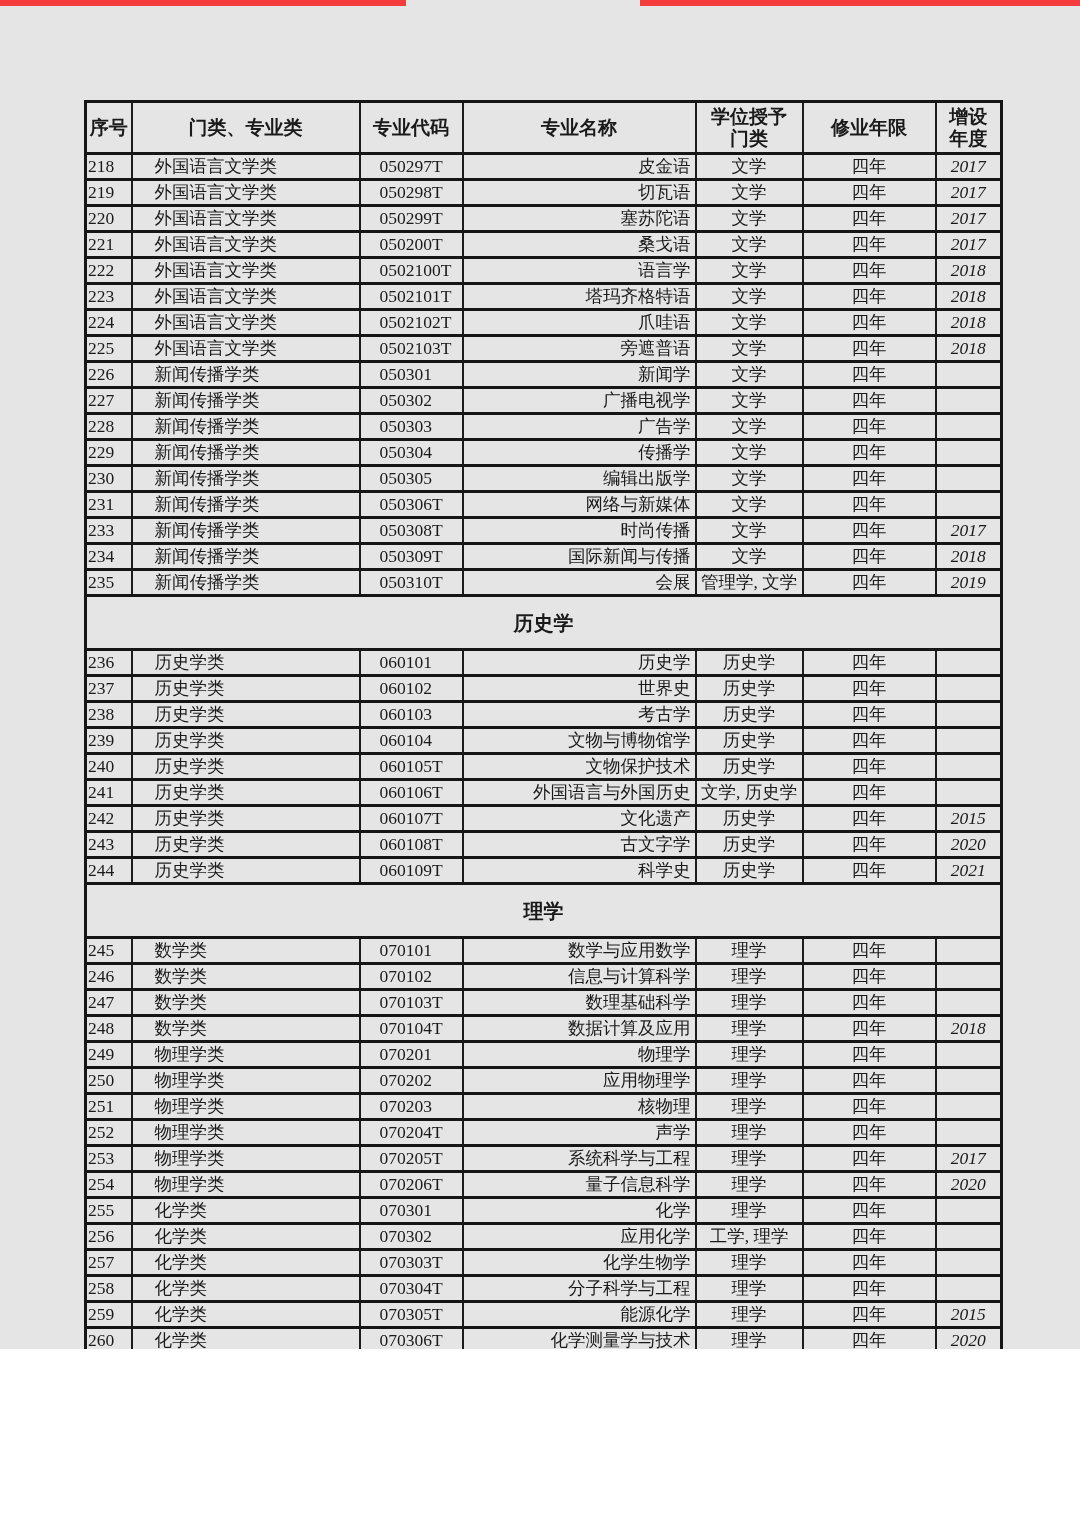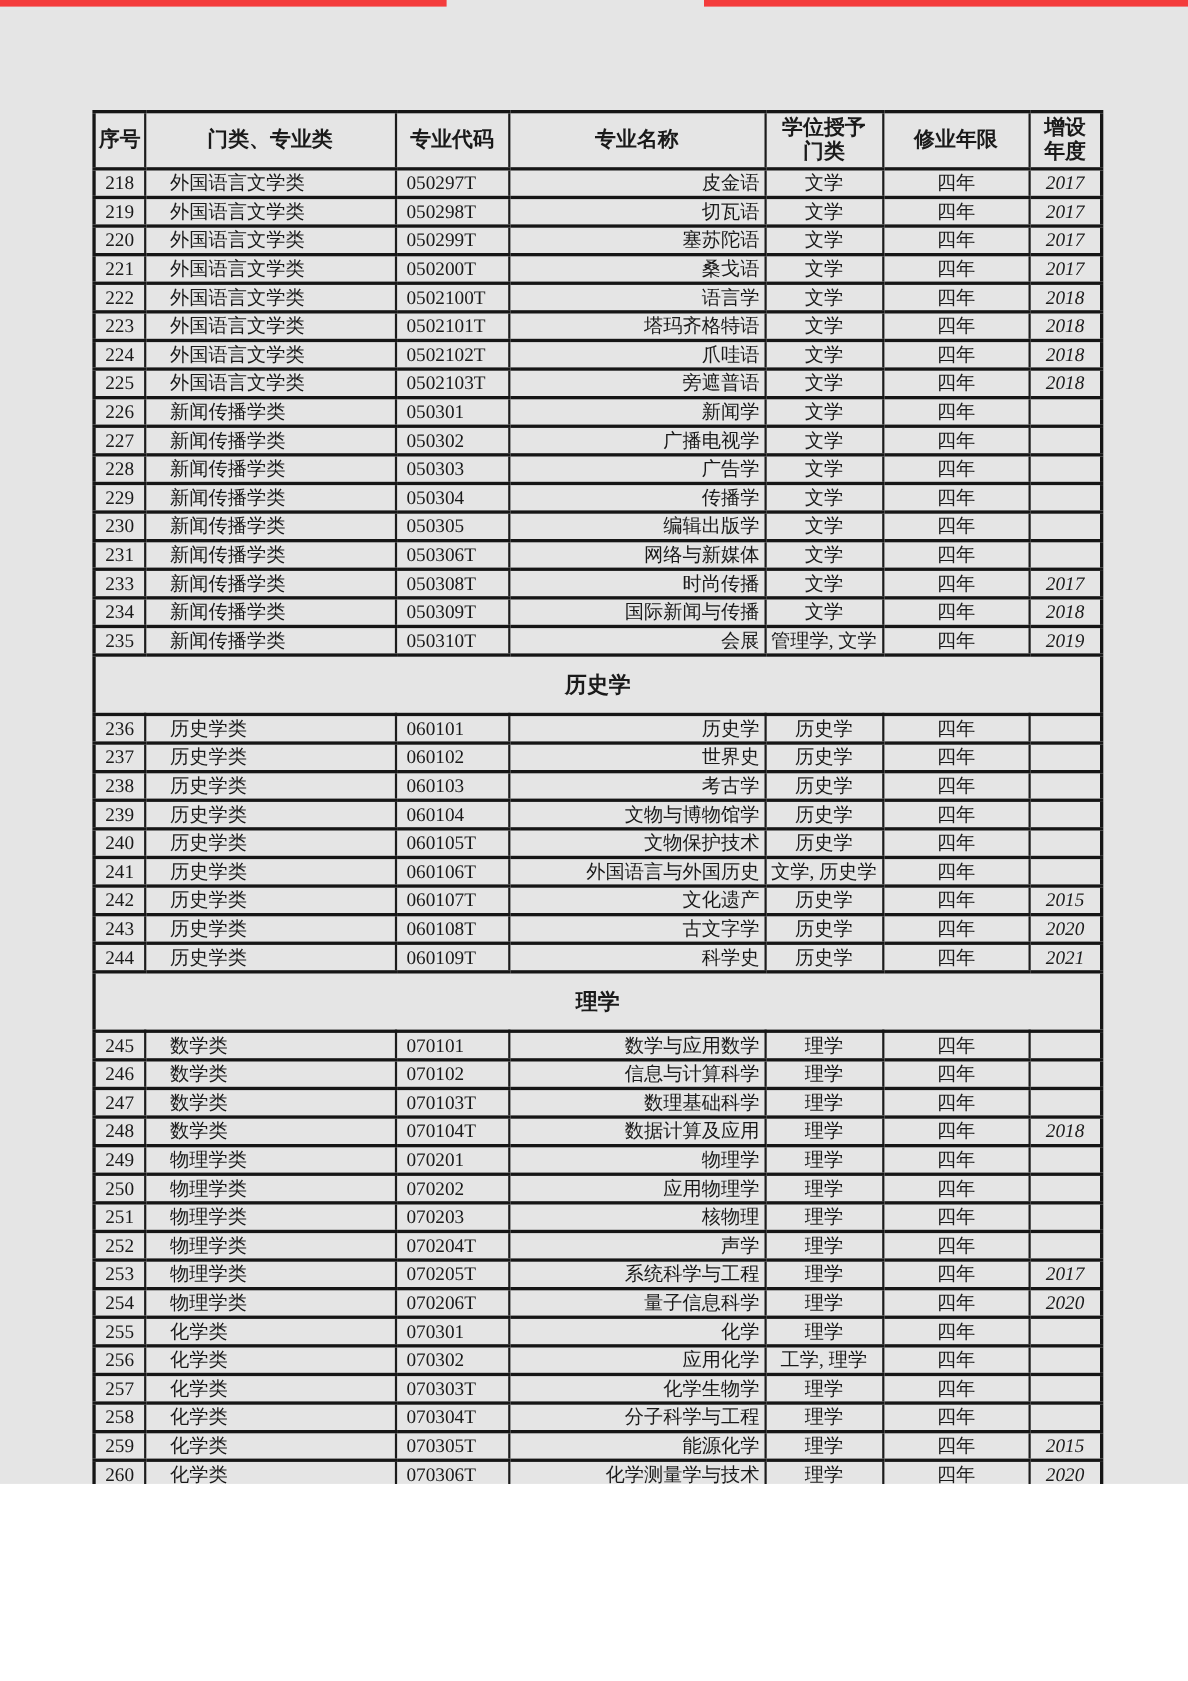--- a/index.html
+++ b/index.html
@@ -52,23 +52,23 @@
     white-space: pre-line;
     padding: 2px 1px;
   }
   tbody td {
     font-size: 17.5px;
     height: 26px;
     padding: 1px 4px;
     vertical-align: middle;
     line-height: 1.2;
   }
-  td.col0 { text-align: center; padding: 1px 1px; }
+  td.col0 { padding: 1px 1px; }
   td.col1 { text-align: left;  padding-left: 22px; }
-  td.col2 { text-align: left;  padding-left: 9px; font-family: "Liberation Serif", "DejaVu Serif", serif; }
+  td.col2 { text-align: left;  padding-left: 19px; font-family: "Liberation Serif", "DejaVu Serif", serif; }
   td.col3 { text-align: right;  padding-left: 8px; }
   td.col4 { text-align: center; }
   td.col5 { text-align: center; }
   td.col6 { text-align: center; font-style: italic; }
 
   td.section-cell {
     font-family: "Liberation Sans", "DejaVu Sans", sans-serif;
     font-weight: bold;
     font-size: 20px;
     text-align: center;

